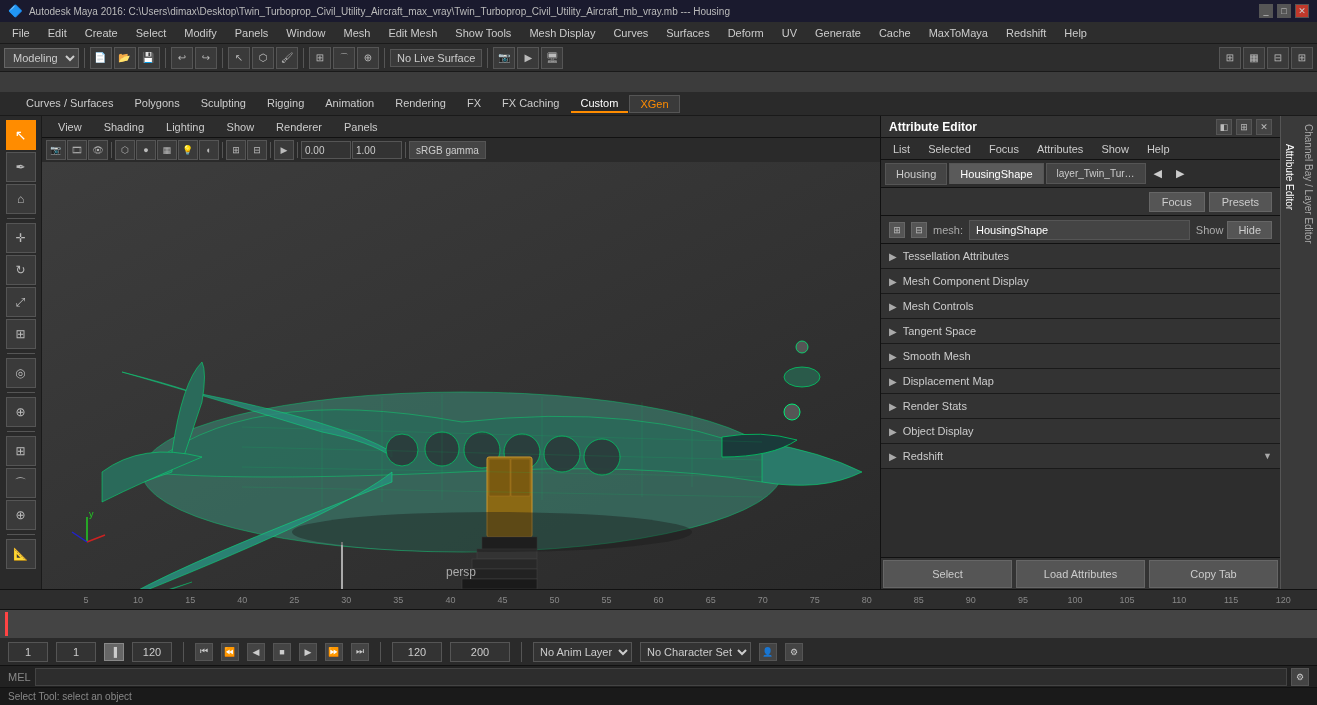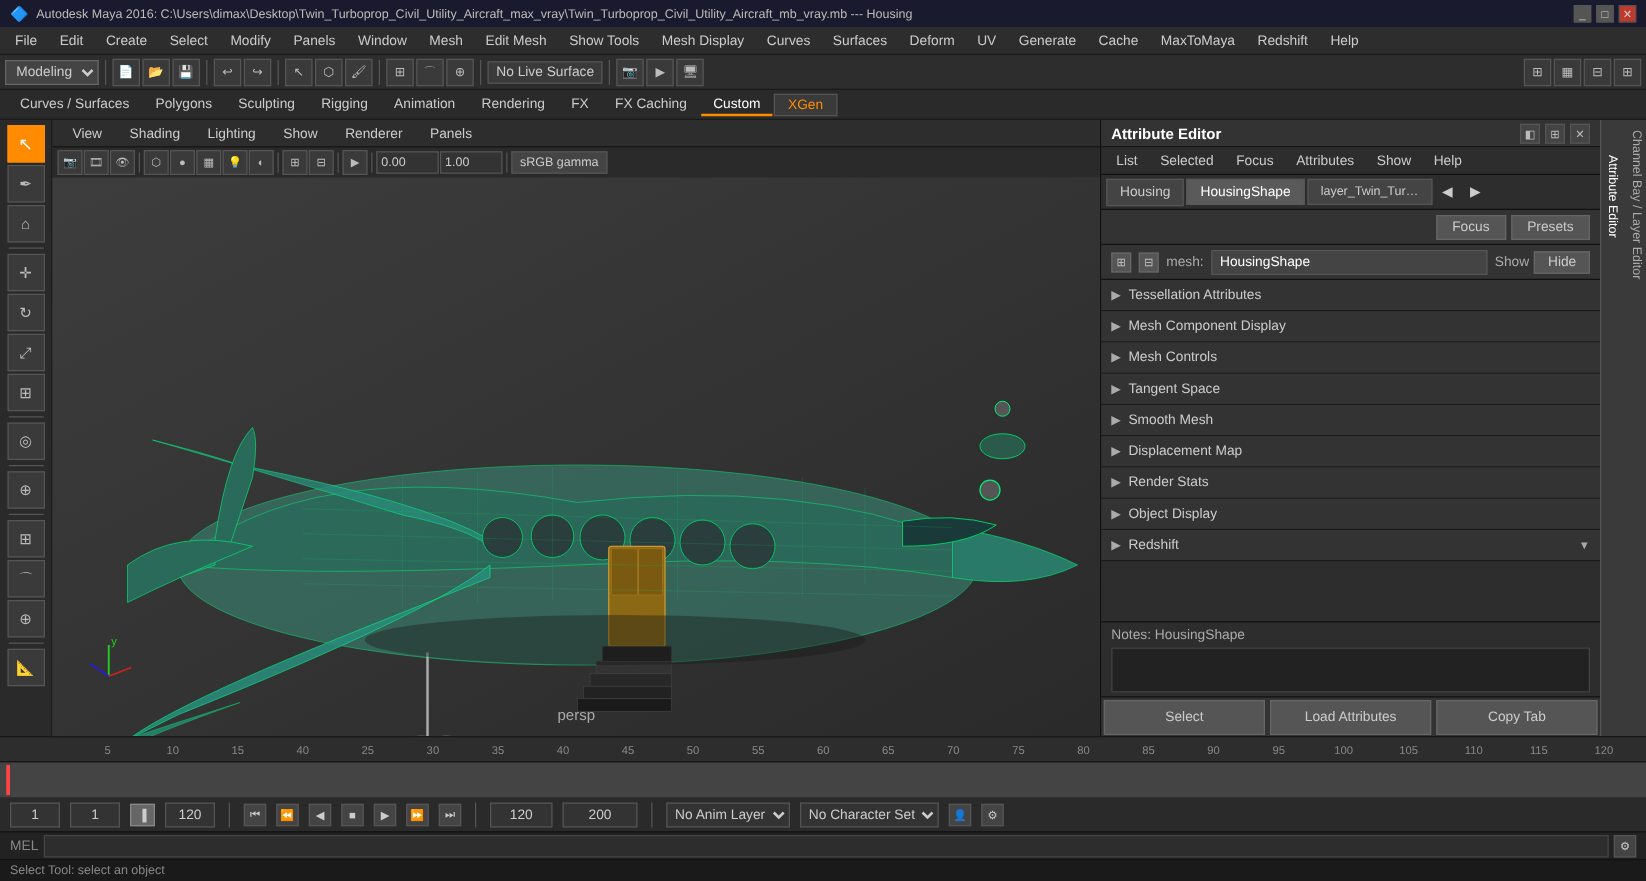--- a/index.html
+++ b/index.html
@@ -19,21 +19,21 @@
     .menu-item { padding: 2px 8px; color: #ccc; font-size: 11px; cursor: pointer; white-space: nowrap; }
 
     
     #toolbar1 { height: 28px; background: #2d2d2d; display: flex; align-items: center; padding: 0 4px; gap: 2px; border-bottom: 1px solid #1a1a1a; }
     .tb-select { background: #444; border: 1px solid #666; color: #ccc; font-size: 11px; padding: 1px 4px; height: 20px; }
     .tb-sep { width: 1px; height: 20px; background: #555; margin: 0 3px; }
     .tb-icon { width: 22px; height: 22px; background: #3a3a3a; border: 1px solid #555; display: flex; align-items: center; justify-content: center; font-size: 10px; cursor: pointer; color: #bbb; }
     .tb-text { color: #ccc; font-size: 11px; padding: 2px 6px; background: #3a3a3a; border: 1px solid #555; }
 
     
-    #toolbar2 { height: 24px; background: #2a2a2a; display: flex; align-items: center; padding: 0 6px; gap: 1px; border-bottom: 1px solid #1a1a1a; }
+    #toolbar2 { height: 24px; background: #2a2a2a; display: flex; align-items: center; padding: 0 16px; gap: 1px; border-bottom: 1px solid #1a1a1a; margin-top: 20px; }
     .tb2-item { padding: 2px 10px; color: #ccc; font-size: 11px; cursor: pointer; white-space: nowrap; border-bottom: 2px solid transparent; }
     .tb2-item.active { color: #fff; border-bottom: 2px solid #ff8c00; }
 
     
     #left-toolbar { width: 42px; background: #2a2a2a; border-right: 1px solid #1a1a1a; display: flex; flex-direction: column; align-items: center; padding: 4px 2px; gap: 2px; overflow: hidden; }
     .lt-icon { width: 30px; height: 30px; background: #3a3a3a; border: 1px solid #555; display: flex; align-items: center; justify-content: center; font-size: 12px; cursor: pointer; color: #bbb; }
     .lt-icon.active { background: #ff8c00; color: #fff; border-color: #ff8c00; }
     .lt-sep { width: 28px; height: 1px; background: #555; margin: 2px 0; }
 
     
@@ -448,24 +448,20 @@
         </div>
         <div class="attr-section">
           <div class="attr-section-header">
             <span class="section-arrow">▶</span>
             <span class="section-label">Redshift</span>
             <span style="margin-left:auto; font-size:9px; color:#aaa;">▼</span>
           </div>
         </div>
       </div>
 
-      <div id="notes-area">
-        <div class="notes-label">Notes: HousingShape</div>
-        <textarea class="notes-input" style=""></textarea>
-      </div>
 
       <div id="bottom-buttons">
         <div class="bot-btn">Select</div>
         <div class="bot-btn">Load Attributes</div>
         <div class="bot-btn">Copy Tab</div>
       </div>
     </div>
 
     <div class="right-side-tab">
       <span style="font-size:10px; color:#aaa;">Channel Bay / Layer Editor</span>

